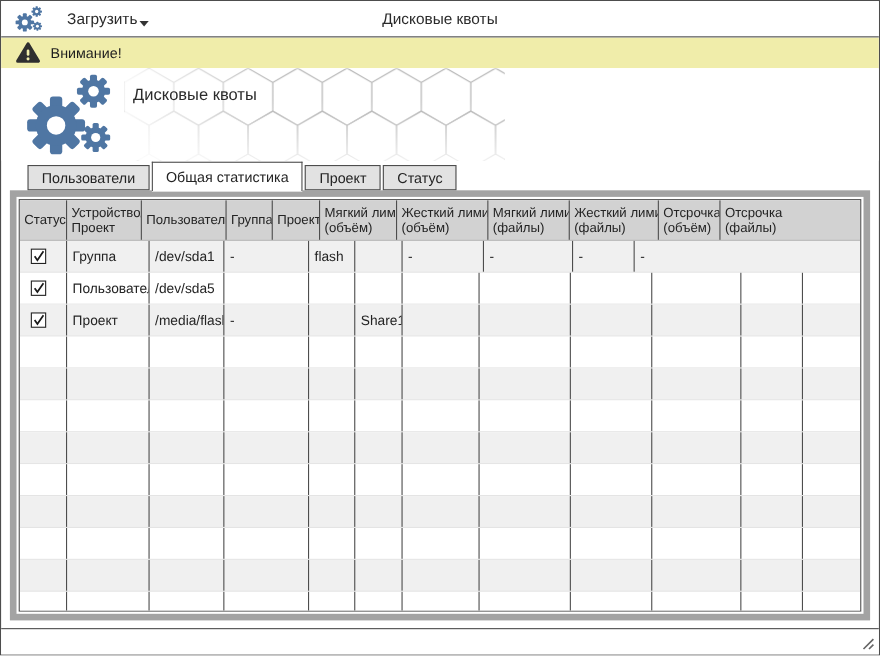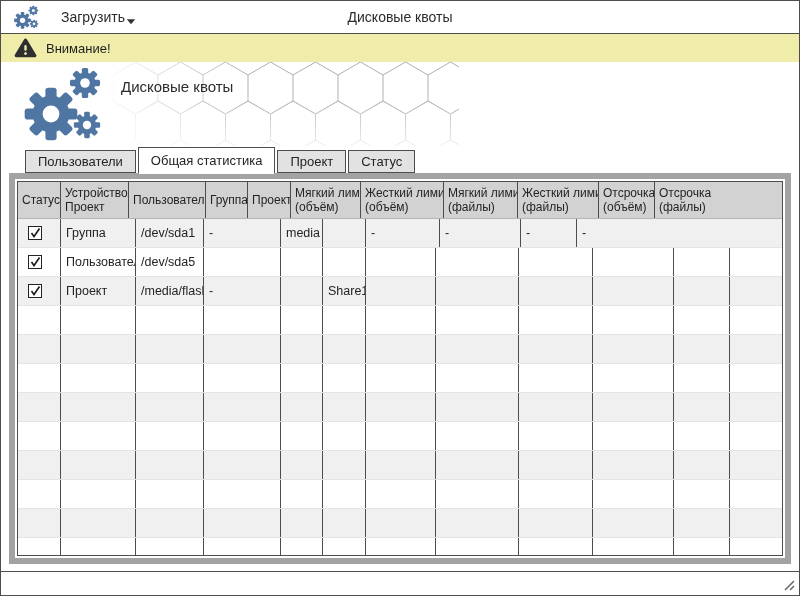--- a/index.html
+++ b/index.html
@@ -184,21 +184,21 @@
             <div class="tcell check" style="width: 43px;">
               <span class="cb">
                 <svg width="12" height="12" viewBox="0 0 12 12">
                   <path d="M2.5 6 L5 9.5 L10.5 1.5" stroke="#1a1a1a" stroke-width="1.6" fill="none"></path>
                 </svg>
               </span>
             </div>
             <div class="tcell" style="width: 75px;">Группа</div>
             <div class="tcell" style="width: 68px;">/dev/sda1</div>
             <div class="tcell" style="width: 77px;">-</div>
-            <div class="tcell" style="width: 42px;">media</div>
+            <div class="tcell" style="width: 42px;">flash</div>
             <div class="tcell" style="width: 43px;"></div>
             <div class="tcell" style="width: 74px;">-</div>
             <div class="tcell" style="width: 81px;">-</div>
             <div class="tcell" style="width: 56px;">-</div>
             <div class="tcell" style="width: 63px;">-</div>
           </div>
           <div class="trow even">
             <div class="tcell check" style="width: 43px;">
               <span class="cb">
                 <svg width="12" height="12" viewBox="0 0 12 12">

